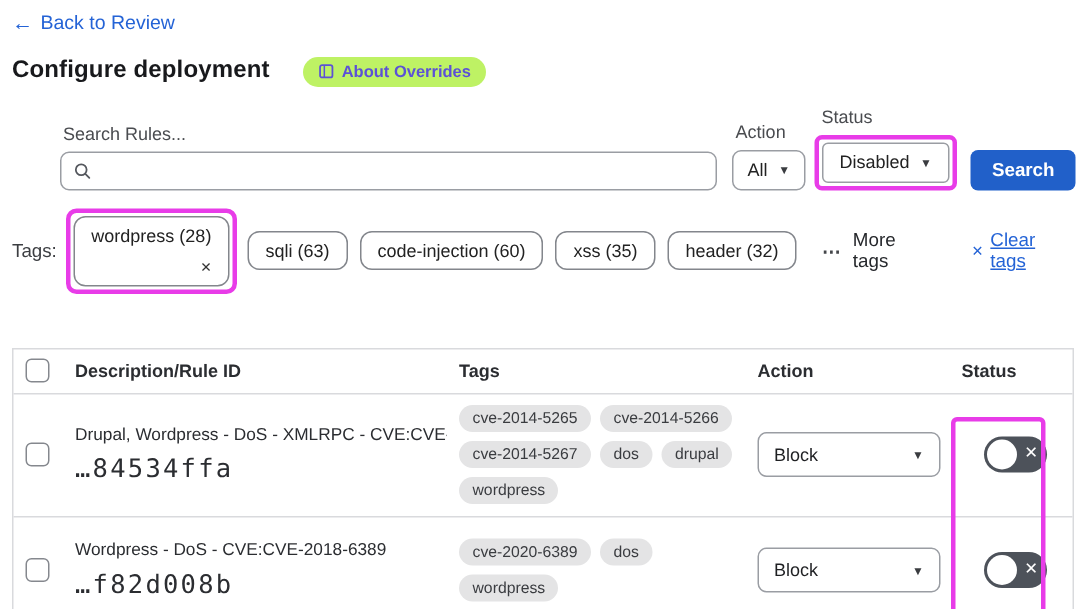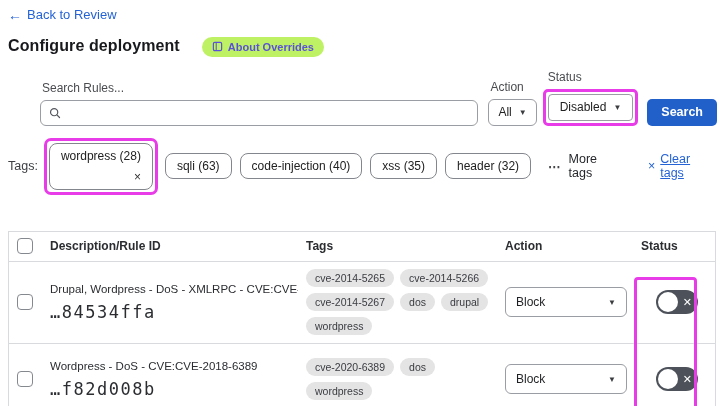--- a/index.html
+++ b/index.html
@@ -151,21 +151,21 @@
   <span class="hl-wrap-tag">
     <span class="tag-pill">
       <span>wordpress (28)</span>
       <span class="x">×</span>
     </span>
   </span>
   <span class="tag-pill">
       <span>sqli (63)</span>
     </span>
   <span class="tag-pill">
-      <span>code-injection (40)</span>
+      <span>code-injection (60)</span>
     </span>
   <span class="tag-pill">
       <span>xss (35)</span>
     </span>
   <span class="tag-pill">
       <span>header (32)</span>
     </span>
   <span class="more-tags">
     <span class="dots">⋯</span>
     <span>More tags</span>

